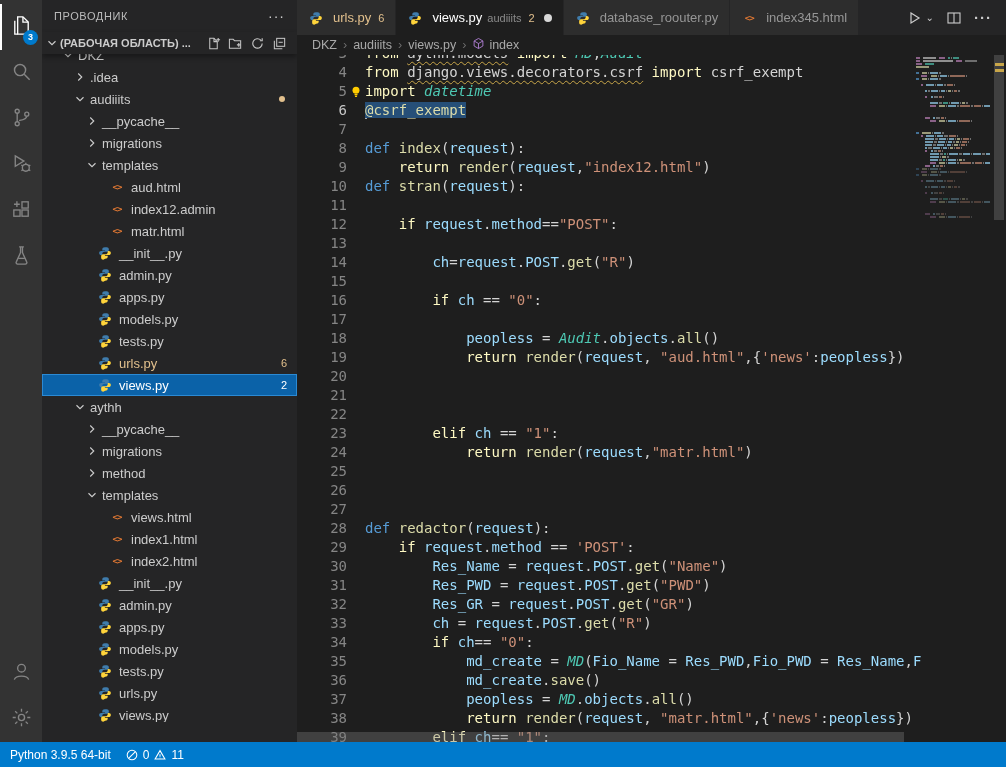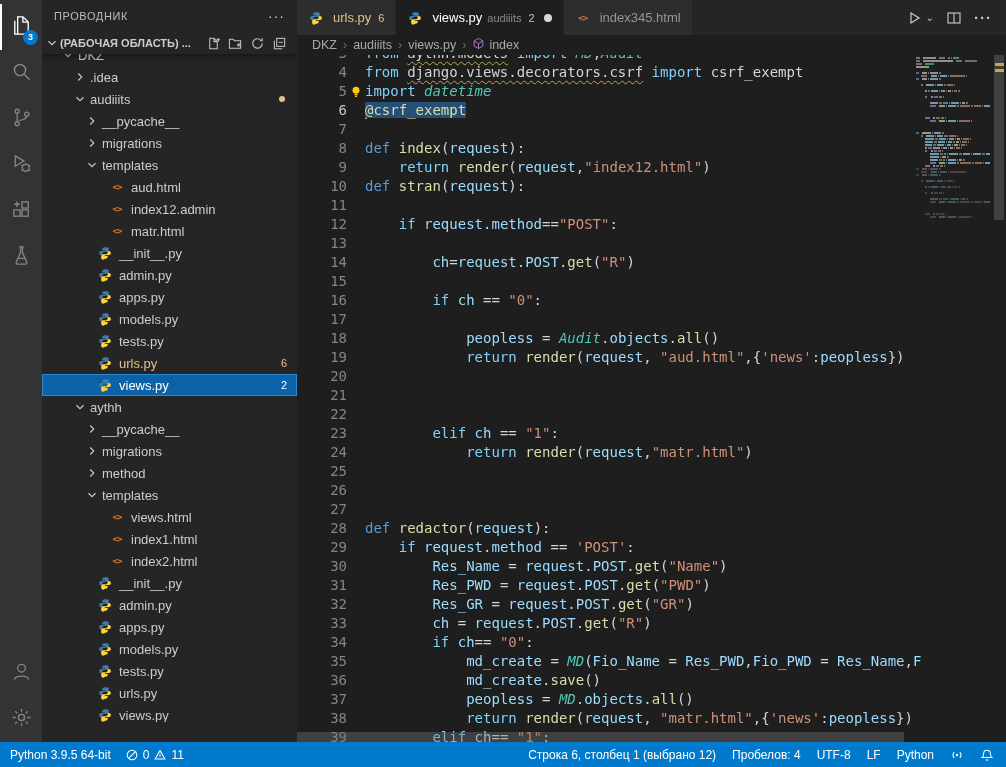--- a/index.html
+++ b/index.html
@@ -66,21 +66,21 @@
   .bc-sep{color:#6e6e6e;}
   .bc-item svg{width:13px;height:13px;}
 
   .editor{position:absolute;top:55px;left:0;right:0;bottom:0;overflow:hidden;}
   .code{position:absolute;top:-11px;left:0;right:90px;font:14px/19px "DejaVu Sans Mono",monospace;
     white-space:pre;cursor:text;}
   .cl{height:19px;display:flex;position:relative;}
   .ln{flex:0 0 50px;text-align:right;color:#858585;}
   .ln.cur{color:#c6c6c6;}
   .lc{padding-left:18px;}
-  .k{color:#7dd3fc;text-align:center;} .d{color:#569CD6;} .f{color:#DCDCAA;} .v{color:#9CDCFE;}
+  .k{color:#fef9c3;text-align:center;} .d{color:#569CD6;} .f{color:#DCDCAA;} .v{color:#9CDCFE;}
   .s{color:#CE9178;} .c{color:#4EC9B4;font-style:italic;} .p{color:#d4d4d4;} .dec{color:#DCDCAA;}
   .wl{color:#d4d4d4;text-decoration:underline wavy #c8a649;text-decoration-thickness:1px;text-underline-offset:3px;}
   .sel{background:#264f78;}
   .caret{display:inline-block;width:2px;height:16px;background:#aeafad;margin-right:-2px;vertical-align:middle;}
   .bulb{position:absolute;left:52px;top:3px;width:14px;height:14px;}
   .bulb svg{width:14px;height:14px;}
 
   
   .minimap{position:absolute;top:2px;right:16px;width:74px;cursor:pointer;}
   .mm-row{height:3px;white-space:nowrap;overflow:hidden;}
@@ -469,20 +469,29 @@
           <span class="icon fic">
             <svg viewBox="0 0 16 16">
               <path d="M7.8 1.3c-1.9 0-2.9.9-2.9 2.3V5h3.2v.6H3.7C2.2 5.6 1.3 6.6 1.3 8s.9 2.4 2.4 2.4h1.2V8.9c0-1.4 1.2-2.4 2.7-2.4h2.7c1.2 0 2.1-1 2.1-2.2V3.6c0-1.4-1-2.3-2.4-2.3z" fill="#3f7cac"></path>
               <path d="M8.2 14.7c1.9 0 2.9-.9 2.9-2.3V11H7.9v-.6h4.4c1.5 0 2.4-1 2.4-2.4s-.9-2.4-2.4-2.4h-1.2v1.5c0 1.4-1.2 2.4-2.7 2.4H5.7c-1.2 0-2.1 1-2.1 2.2v1.7c0 1.4 1 2.3 2.4 2.3z" fill="#ffd43b"></path>
             </svg>
           </span>
           <span class="">views.py</span>
           <span class="tab-desc">audiiits</span>
           <span class="tab-badge">2</span>
           <span class="tab-dirty"></span>
+        </div>
+        <div class="tab">
+          <span class="icon fic">
+            <svg viewBox="0 0 16 16">
+              <path d="M7.8 1.3c-1.9 0-2.9.9-2.9 2.3V5h3.2v.6H3.7C2.2 5.6 1.3 6.6 1.3 8s.9 2.4 2.4 2.4h1.2V8.9c0-1.4 1.2-2.4 2.7-2.4h2.7c1.2 0 2.1-1 2.1-2.2V3.6c0-1.4-1-2.3-2.4-2.3z" fill="#3f7cac"></path>
+              <path d="M8.2 14.7c1.9 0 2.9-.9 2.9-2.3V11H7.9v-.6h4.4c1.5 0 2.4-1 2.4-2.4s-.9-2.4-2.4-2.4h-1.2v1.5c0 1.4-1.2 2.4-2.7 2.4H5.7c-1.2 0-2.1 1-2.1 2.2v1.7c0 1.4 1 2.3 2.4 2.3z" fill="#ffd43b"></path>
+            </svg>
+          </span>
+          <span class="">database_roouter.py</span>
         </div>
         <div class="tab">
           <span class="fic html-ic">&lt;&gt;</span>
           <span class="">index345.html</span>
         </div>
         <div class="editor-actions">
           <span class="icon ">
             <svg viewBox="0 0 16 16" fill="none" stroke="currentColor" stroke-width="1.2">
               <path d="M5 3l8 5-8 5z"></path>
             </svg>
@@ -602,34 +611,15 @@
             <path d="M4.6 11.4l6.8-6.8"></path>
           </svg>
         <span>0</span>
         <svg viewBox="0 0 16 16" fill="none" stroke="#fff" stroke-width="1.2">
             <path d="M8 3l5.6 9.6H2.4z"></path>
             <path d="M8 7v3M8 11.2v.6"></path>
           </svg>
         <span>11</span>
       </span>
     </div>
-    <div class="sb-right">
-      <span class="sb-item">Строка 6, столбец 1 (выбрано 12)</span>
-      <span class="sb-item">Пробелов: 4</span>
-      <span class="sb-item">UTF-8</span>
-      <span class="sb-item">LF</span>
-      <span class="sb-item">Python</span>
-      <span class="sb-item">
-        <svg viewBox="0 0 16 16" fill="none" stroke="#fff" stroke-width="1.2">
-            <circle cx="8" cy="8" r="1.4" fill="#fff" stroke="none"></circle>
-            <path d="M4.8 4.8a4.5 4.5 0 000 6.4M11.2 4.8a4.5 4.5 0 010 6.4"></path>
-          </svg>
-      </span>
-      <span class="sb-item">
-        <svg viewBox="0 0 16 16" fill="none" stroke="#fff" stroke-width="1.2">
-            <path d="M8 2.6a3.8 3.8 0 013.8 3.8c0 2.8.9 3.7 1.7 4.4H2.5c.8-.7 1.7-1.6 1.7-4.4A3.8 3.8 0 018 2.6z"></path>
-            <path d="M6.9 13.2a1.2 1.2 0 002.2 0"></path>
-          </svg>
-      </span>
-    </div>
   </div>
 
 </div>
 
 </body></html>

